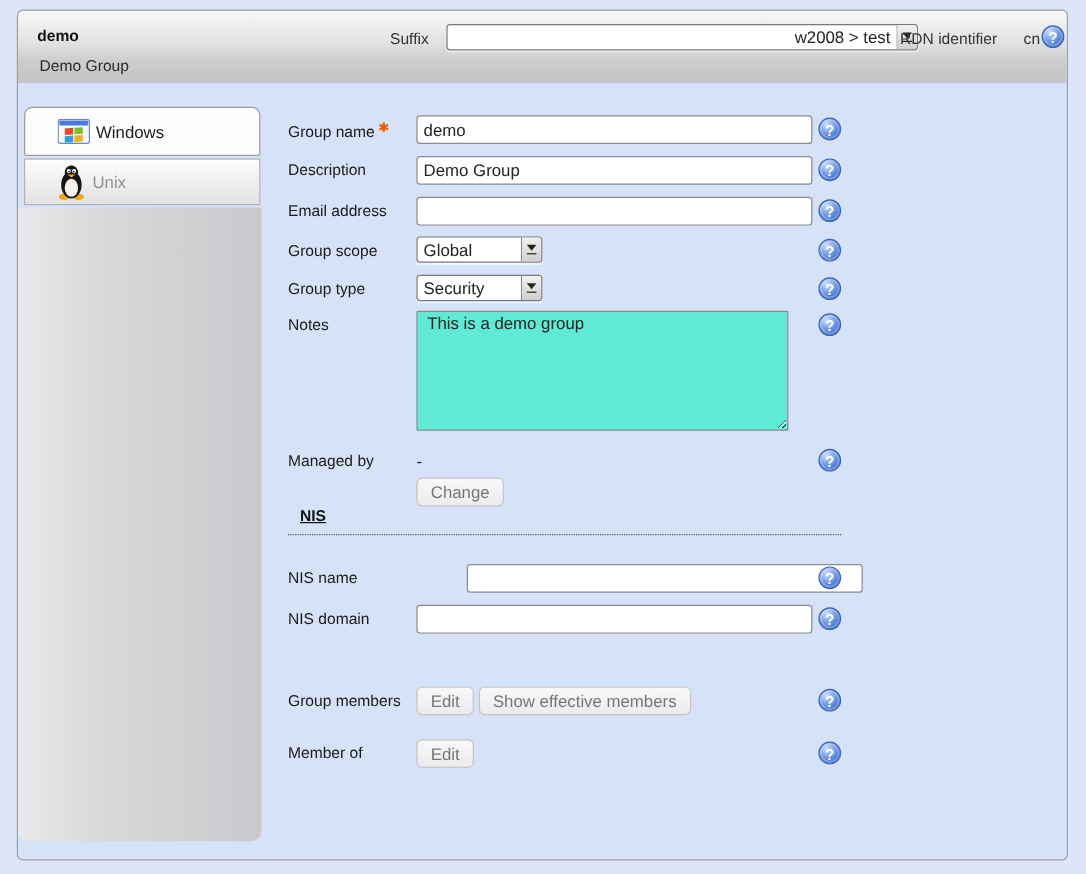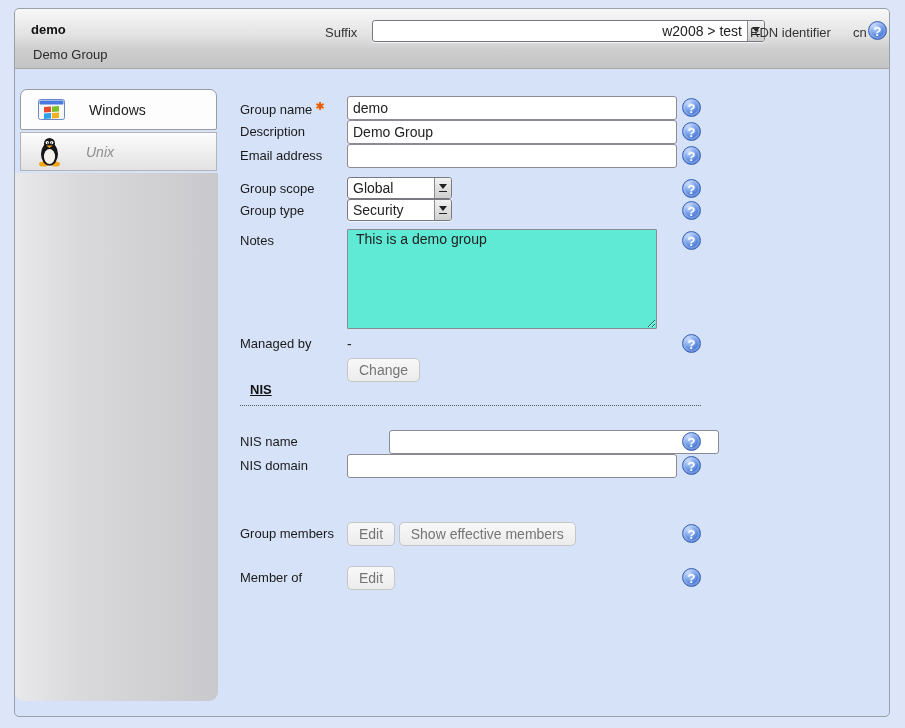--- a/index.html
+++ b/index.html
@@ -33,27 +33,27 @@
     white-space:nowrap; overflow:hidden; }
   .sel.right .sel-val { text-align:right; }
   .sel .sel-btn { width:17px; display:flex; flex-direction:column; align-items:center;
     justify-content:center; background:linear-gradient(#f2f2f2,#cfcfcf);
     border-left:1px solid #8a8a90; border-radius:0 2px 2px 0; }
   .sel .tri { width:0; height:0; border-left:4px solid transparent;
     border-right:4px solid transparent; border-top:5px solid #222; }
   .sel .tri-bar { width:8px; height:1px; background:#222; margin-top:2px; }
   
   .sidebar { position:absolute; left:2px; top:80px; width:203px; }
-  .tab { display:flex; align-items:center; gap:24px; padding-left:17px;
+  .tab { display:flex; align-items:center; gap:5px; padding-left:27px;
     width:197px; margin-left:3px; cursor:pointer; }
   .tab-windows { height:41px; background:#fdfdfd; border:1px solid #9a9aa2;
     border-radius:7px 7px 2px 2px; }
   .tab-unix { height:39px; margin-top:2px;
     background:linear-gradient(#fcfcfc,#e2e2e2);
-    border:1px solid #b3b3bb; border-radius:0;font-style:italic; }
+    border:1px solid #b3b3bb; border-radius:0; }
   .tab-label { font-size:14px; color:#1a1a1a; }
   .tab-unix .tab-label { color:#8f8f8f; }
   .side-fill { position:absolute; left:0px; top:164px; width:203px; height:528px;
     background:linear-gradient(to right,#e9e9eb 0%, #dadadc 30%, #c9c9cd 100%);
     border-radius:0 0 9px 9px; }
   
   .form { position:absolute; left:225px; top:87px; width:461px; }
   .row { display:flex; align-items:flex-start; }
   .row .lbl { width:107px; padding-top:4px; color:#1a1a1a; flex:none; }
   .row .ctl { flex:1; min-width:0; }
@@ -73,21 +73,21 @@
     background:radial-gradient(circle at 35% 28%, #cfe0fb 0%, #8cb0f0 30%, #4a7ad8 65%, #2d59b8 100%);
     border:1px solid #3a64b4; color:#fff; font-weight:bold; font-size:13px;
     text-align:center; line-height:19px; cursor:pointer;
     box-shadow:0 0 0 2px rgba(255,255,255,.25) inset; }
   .req { color:#e8590c; font-size:11px; vertical-align:4px; margin-left:3px;
     text-shadow:0 0 1px #ffb347; }
   .dash-val { padding-top:4px; font-size:14px; color:#222; }
   .section-hdr { margin-top:0; padding:0 0 8px 10px;
     border-bottom:1px dotted #555; font-weight:bold; color:#111; }
   .section-hdr .sec-label { text-decoration:underline; }
-  .mt24 { margin-top:24px;gap:42px; } .mb10 { margin-bottom:0; } .mb9 { margin-bottom:9px; }
+  .mt24 { margin-top:24px;gap:42px; } .mb10 { margin-bottom:10px; } .mb9 { margin-bottom:9px; }
   .mb8 { margin-bottom:8px; } .mt44 { margin-top:44px; } .mt20 { margin-top:20px; }
   .members { width:100%; text-align:right; margin-top:6px; }
   .members div { line-height:20px; color:#2a2a2a; }
   .btn-gap { margin-left:0; }
   .chg-wrap { margin-top:6px; }
   svg { display:block; }
 </style>
 </head>
 <body>
 

